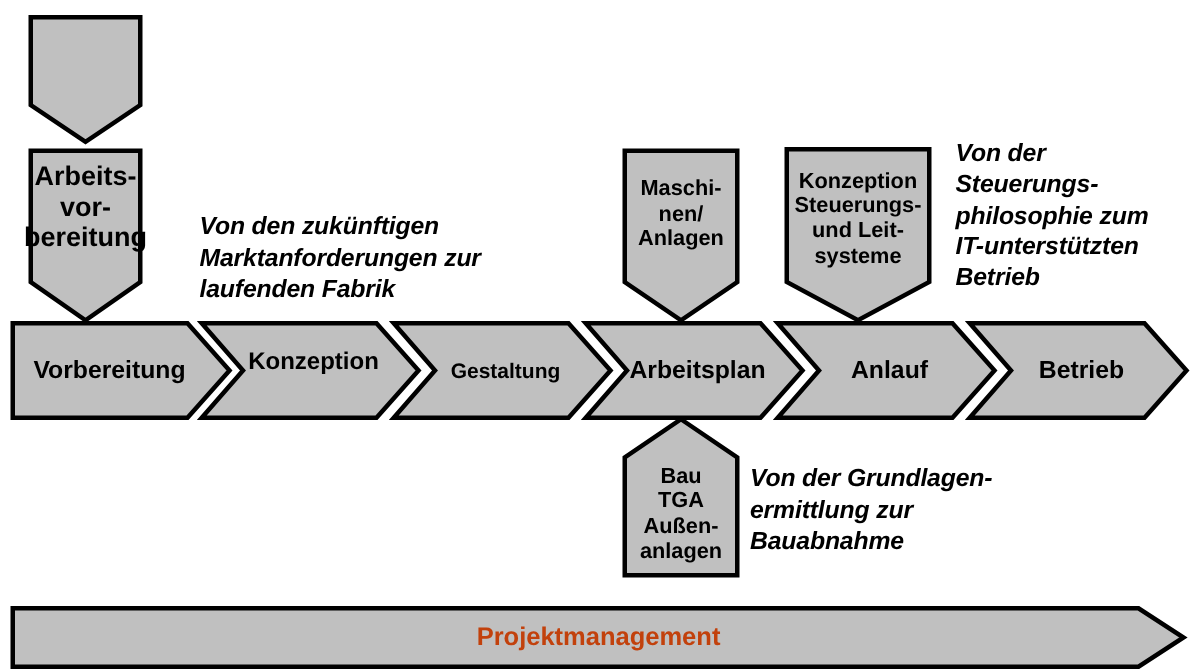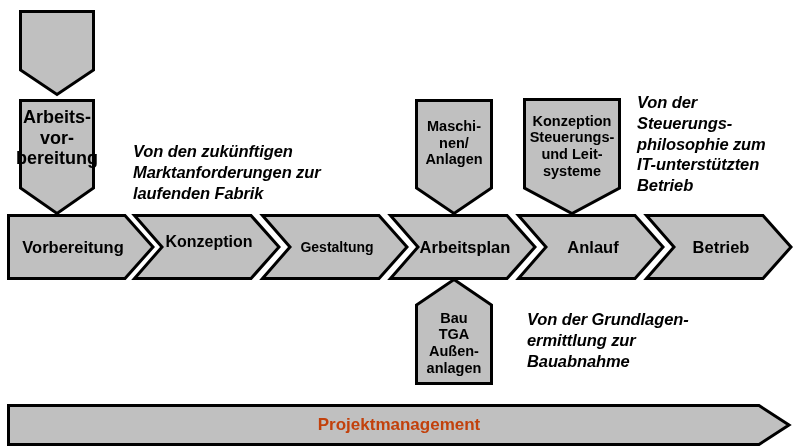--- a/index.html
+++ b/index.html
@@ -110,21 +110,21 @@
 Marktanforderungen zur
 laufenden Fabrik</div>
 
 
   <div class="note" style="left:637px; top:92px; font-size:16.5px;">Von der
 Steuerungs-
 philosophie zum
 IT-unterstützten
 Betrieb</div>
 
-  <div class="note" style="left:500px; top:309px; font-size:16.5px;margin-left:27px;">Von der Grundlagen-
+  <div class="note" style="left:500px; top:309px; font-size:16.5px;">Von der Grundlagen-
 ermittlung zur
 Bauabnahme</div>
 
   <div class="shape" style="left:7px; top:214px; width:148px; height:66px;">
     <svg width="148" height="66" viewBox="0 0 148 66">
       <polygon points="1.5,1.5 118,1.5 146,33 118,64.5 1.5,64.5" fill="#C0C0C0" stroke="#000000" stroke-width="3" stroke-linejoin="miter"></polygon>
     </svg>
   </div>
   <div class="chev-label" style="left:7px; top:214px; width:132px; height:66px; font-size:16.5px;">Vorbereitung</div>
 

